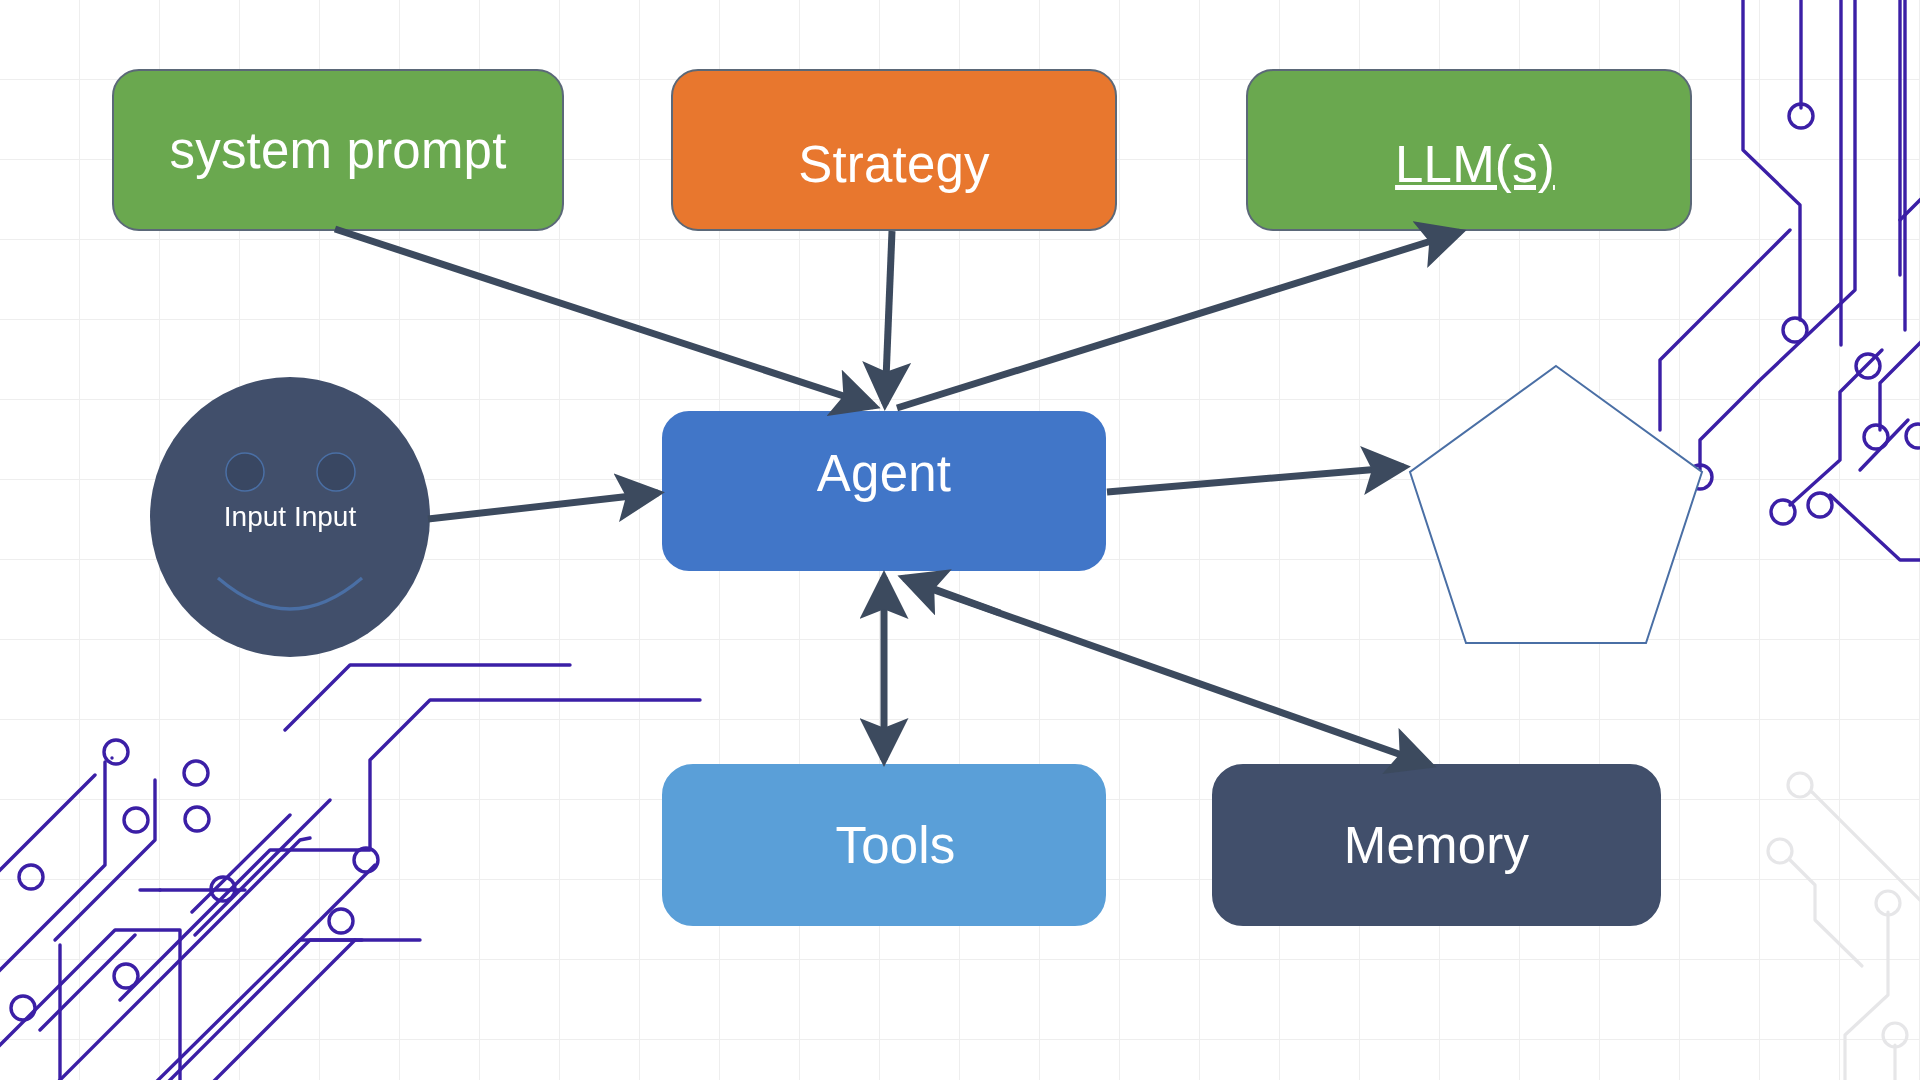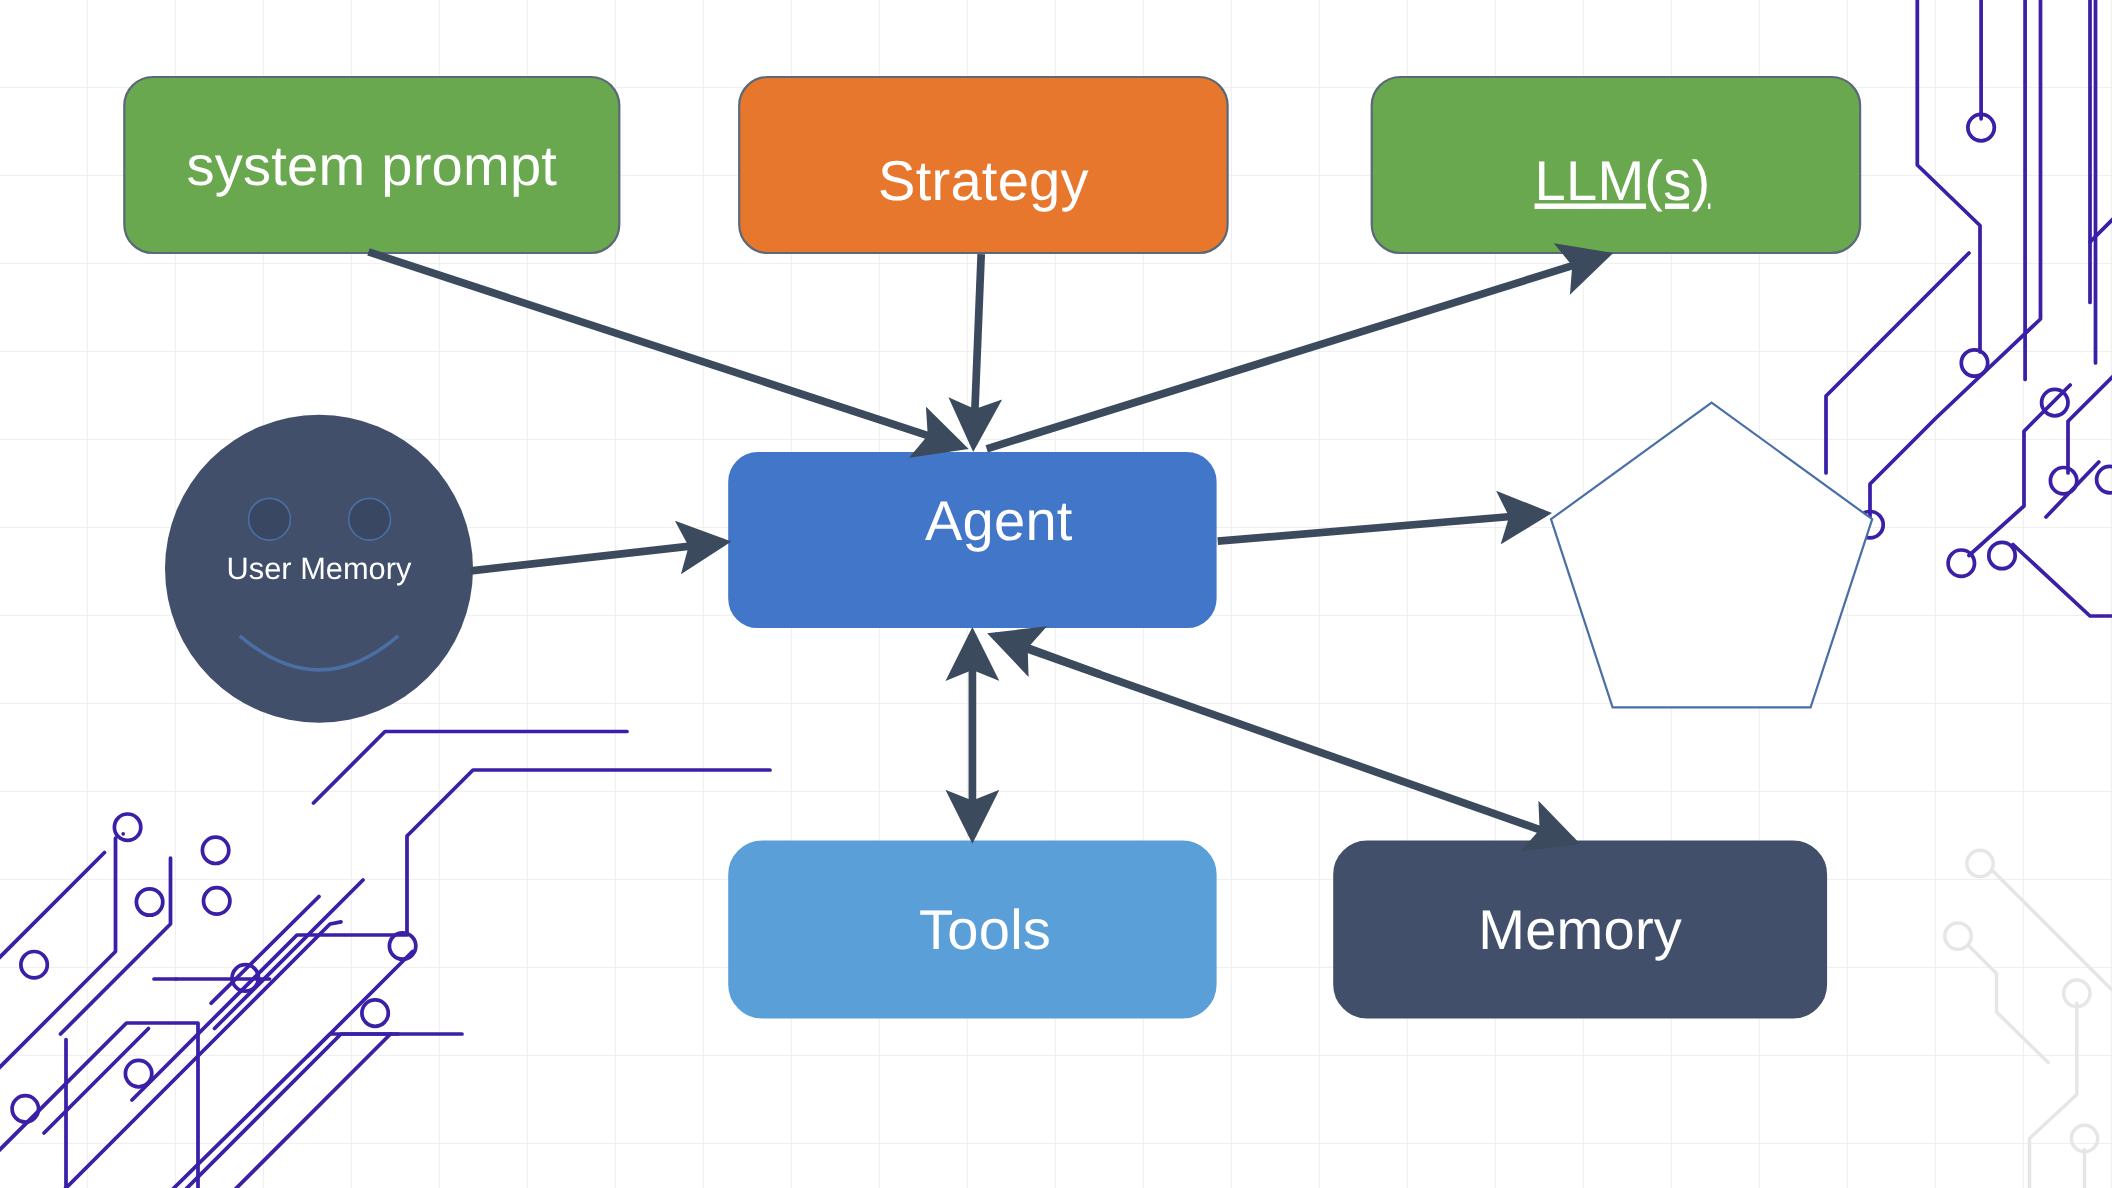--- a/index.html
+++ b/index.html
@@ -170,22 +170,22 @@
     <line x1="920" y1="585" x2="1430" y2="765" stroke="#3c4a5e" stroke-width="7" marker-end="url(#arrowhead)"></line>
     <line x1="1000" y1="613" x2="904" y2="578" stroke="#3c4a5e" stroke-width="7" marker-end="url(#arrowhead)"></line>
   </svg>
 
   <div class="node-label lbl-box" style="left:113px; top:70px; width:450px; height:160px;">system prompt</div>
 
   <div class="node-label lbl-box" style="left:672px; top:70px; width:444px; height:188px;">Strategy</div>
 
   <div class="node-label lbl-box" style="left:1247px; top:84px; width:456px; height:160px;text-decoration:underline;">LLM(s)</div>
 
-  <div class="node-label lbl-face" style="left:150px; top:495px; width:280px; height:44px;">User Memory</div>
+  <div class="node-label lbl-face" style="left:150px; top:495px; width:280px; height:44px;">Input Input</div>
 
-  <div class="node-label lbl-box" style="left:663px; top:412px; width:442px; height:122px;padding-left:24px;">Agent</div>
+  <div class="node-label lbl-box" style="left:663px; top:412px; width:442px; height:122px;">Agent</div>
 
 
   <div class="node-label lbl-box" style="left:663px; top:765px; width:465px; height:160px;">Tools</div>
 
   <div class="node-label lbl-box" style="left:1213px; top:765px; width:447px; height:160px;">Memory</div>
 
 </div>
 
 </body></html>

